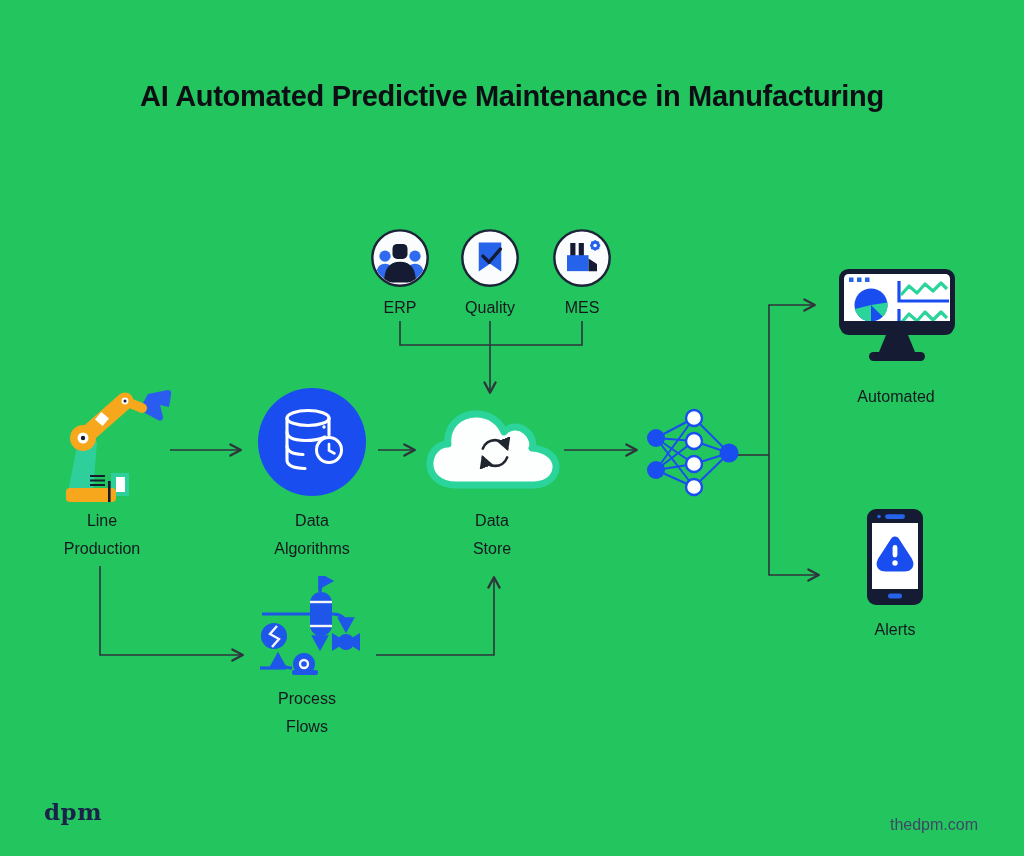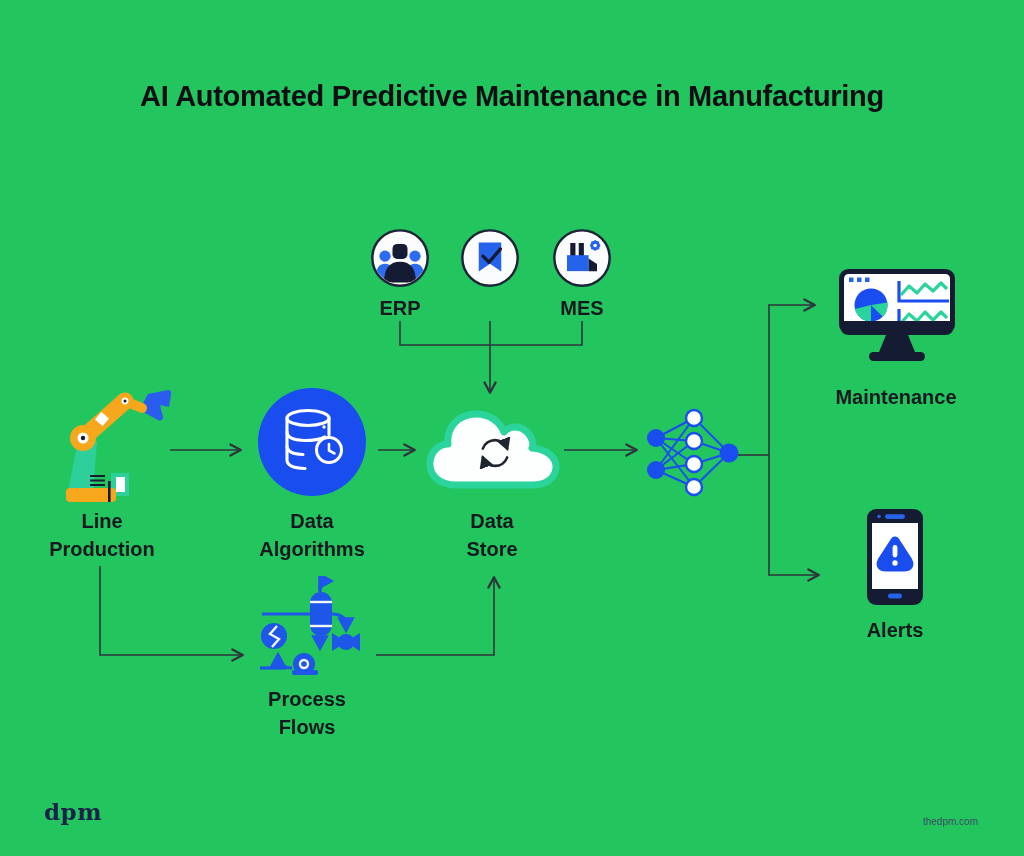--- a/index.html
+++ b/index.html
@@ -2,25 +2,25 @@
 <html><head>
 <meta charset="utf-8">
 <style>
   html,body{margin:0;padding:0;}
   body{font-family:"Liberation Sans",sans-serif;}
   .canvas{position:relative;width:1024px;height:856px;background:#22c55e;overflow:hidden;}
   .title{position:absolute;left:0;top:80px;width:1024px;text-align:center;margin:0;
          font-size:29px;font-weight:700;letter-spacing:-.3px;color:#0c0e13;}
   .overlay{position:absolute;left:0;top:0;pointer-events:none;}
   .icon{position:absolute;}
-  .lbl{position:absolute;text-align:center;font-size:20px;font-weight:700;color:#15181f;line-height:28px;}
+  .lbl{position:absolute;text-align:center;font-size:16px;font-weight:400;color:#15181f;line-height:28px;}
   .lbl span{display:block;}
   .footer-logo{position:absolute;left:44px;top:798px;font-family:"DejaVu Serif",serif;
                font-weight:700;font-size:23px;color:#1b2148;letter-spacing:.5px;}
-  .footer-site{position:absolute;right:46px;top:816px;font-size:10px;color:#3f4864;}
+  .footer-site{position:absolute;right:46px;top:816px;font-size:16px;color:#3f4864;}
 </style>
 </head>
 <body>
 
 <div class="canvas">
 
   <h1 class="title">AI Automated Predictive Maintenance in Manufacturing</h1>
 
   <svg class="overlay" width="1024" height="856">
     <defs>
@@ -73,20 +73,23 @@
       <rect x="41.6" y="14.2" width="8.8" height="8.8" rx="1.5"></rect>
       <rect x="41.6" y="14.2" width="8.8" height="8.8" rx="1.5" transform="rotate(45 46 18.6)"></rect>
       <circle cx="46" cy="18.6" r="4.4"></circle>
     </g>
     <circle cx="46" cy="18.6" r="1.9" fill="#fbfcfd"></circle>
   </svg>
 
   <div class="lbl" style="left:330px;top:294px;width:140px">
     <span>ERP</span>
     </div>
+  <div class="lbl" style="left:420px;top:294px;width:140px">
+    <span>Quality</span>
+    </div>
   <div class="lbl" style="left:512px;top:294px;width:140px">
     <span>MES</span>
     </div>
 
   <svg class="icon" style="left:52px;top:386px" width="132" height="118" viewBox="0 0 132 118">
     <path d="M96,8 L116,4 Q120,4 119,9 L117,21 L108,19 L111,31 Q111,36 106,34 L93,27 Q88,23 91,17 Z" fill="#2b5cf0"></path>
     <line x1="73" y1="15" x2="90" y2="22" stroke="#f6a71c" stroke-width="10" stroke-linecap="round"></line>
     <polygon points="16,106 27,50 45,56 41,106" fill="#2fcf9b"></polygon>
     <line x1="31" y1="52" x2="73" y2="15" stroke="#f6a71c" stroke-width="17" stroke-linecap="round"></line>
     <rect x="45" y="28" width="10" height="10" fill="#fff" transform="rotate(40 50 33)"></rect>
@@ -215,21 +218,21 @@
     </g>
     <g stroke="#2bd49b" stroke-width="3.2" fill="none" stroke-linejoin="round">
       <polyline points="63,27 71,18 79,25 87,16 95,23 103,15 109,21"></polyline>
       <polyline points="63,55 71,46 79,53 87,44 95,52 103,44 109,50"></polyline>
     </g>
     <path d="M3,53 H115 V60 q0,7 -8,7 H11 q-8,0 -8,-7 Z" fill="#141b33"></path>
     <path d="M48,67 h22 l7,17 h-36 z" fill="#141b33"></path>
     <rect x="31" y="84" width="56" height="9" rx="4.5" fill="#141b33"></rect>
   </svg>
   <div class="lbl" style="left:796px;top:383px;width:200px">
-    <span>Maintenance</span>
+    <span>Automated</span>
   </div>
 
   <svg class="icon" style="left:866px;top:508px" width="58" height="98" viewBox="0 0 58 98">
     <rect x="1" y="1" width="56" height="96" rx="9" fill="#141b33"></rect>
     <rect x="6" y="15" width="46" height="66" fill="#fff"></rect>
     <circle cx="13" cy="8.5" r="1.8" fill="#2563eb"></circle>
     <rect x="19" y="6.3" width="20" height="4.6" rx="2.3" fill="#2563eb"></rect>
     <rect x="22" y="85.5" width="14" height="5" rx="2.5" fill="#2563eb"></rect>
     <path d="M29,33 L42,53 Q45,59 38,59 L20,59 Q13,59 16,53 Z" fill="#1a4df0" stroke="#1a4df0" stroke-width="9" stroke-linejoin="round"></path>
     <rect x="26.6" y="37" width="4.8" height="12.5" rx="2.4" fill="#fff"></rect>

